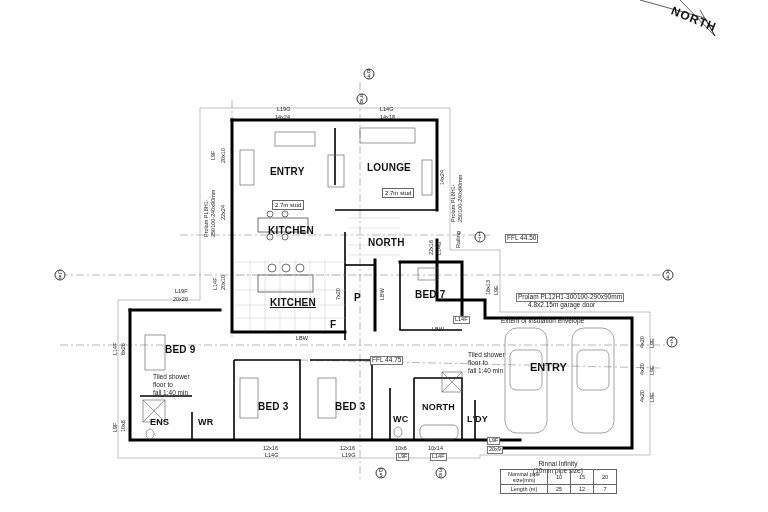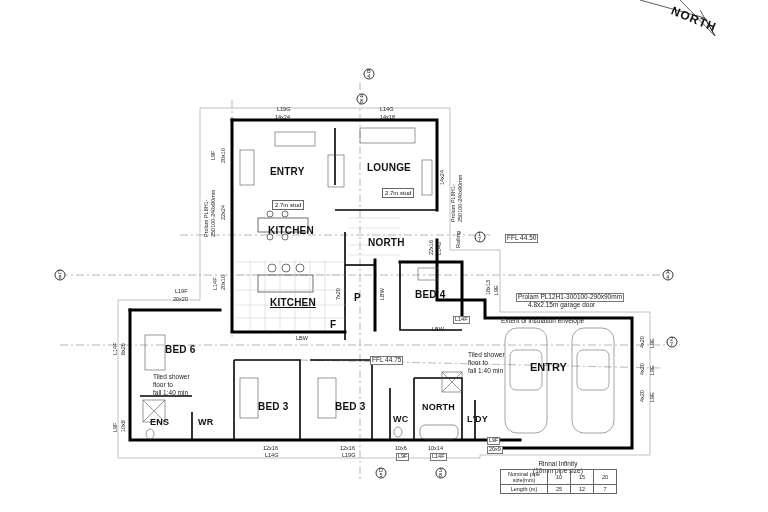--- a/index.html
+++ b/index.html
@@ -130,22 +130,22 @@
 
 <div class="north">NORTH</div>
 
 <div class="lbl room" style="left:270px;top:167px;">ENTRY</div>
 <div class="lbl room" style="left:367px;top:163px;">LOUNGE</div>
 <div class="lbl room" style="left:268px;top:226px;">KITCHEN</div>
 <div class="lbl room" style="left:270px;top:298px;text-decoration:underline;">KITCHEN</div>
 <div class="lbl room" style="left:368px;top:238px;">NORTH</div>
 <div class="lbl room" style="left:354px;top:293px;">P</div>
 <div class="lbl room" style="left:330px;top:320px;">F</div>
-<div class="lbl room" style="left:415px;top:290px;">BED 4</div>
-<div class="lbl room" style="left:165px;top:345px;">BED 6</div>
+<div class="lbl room" style="left:415px;top:290px;">BED 7</div>
+<div class="lbl room" style="left:165px;top:345px;">BED 9</div>
 <div class="lbl room" style="left:258px;top:402px;">BED 3</div>
 <div class="lbl room" style="left:335px;top:402px;">BED 3</div>
 <div class="lbl room" style="left:150px;top:418px;font-size:9px;">ENS</div>
 <div class="lbl room" style="left:198px;top:418px;font-size:9px;">WR</div>
 <div class="lbl room" style="left:393px;top:415px;font-size:9px;">WC</div>
 <div class="lbl room" style="left:422px;top:403px;font-size:9px;">NORTH</div>
 <div class="lbl room" style="left:467px;top:415px;font-size:9px;">L'DY</div>
 <div class="lbl room-lg" style="left:530px;top:362px;">ENTRY</div>
 
 <div class="lbl stud" style="left:272px;top:200px;">2.7m stud</div>

